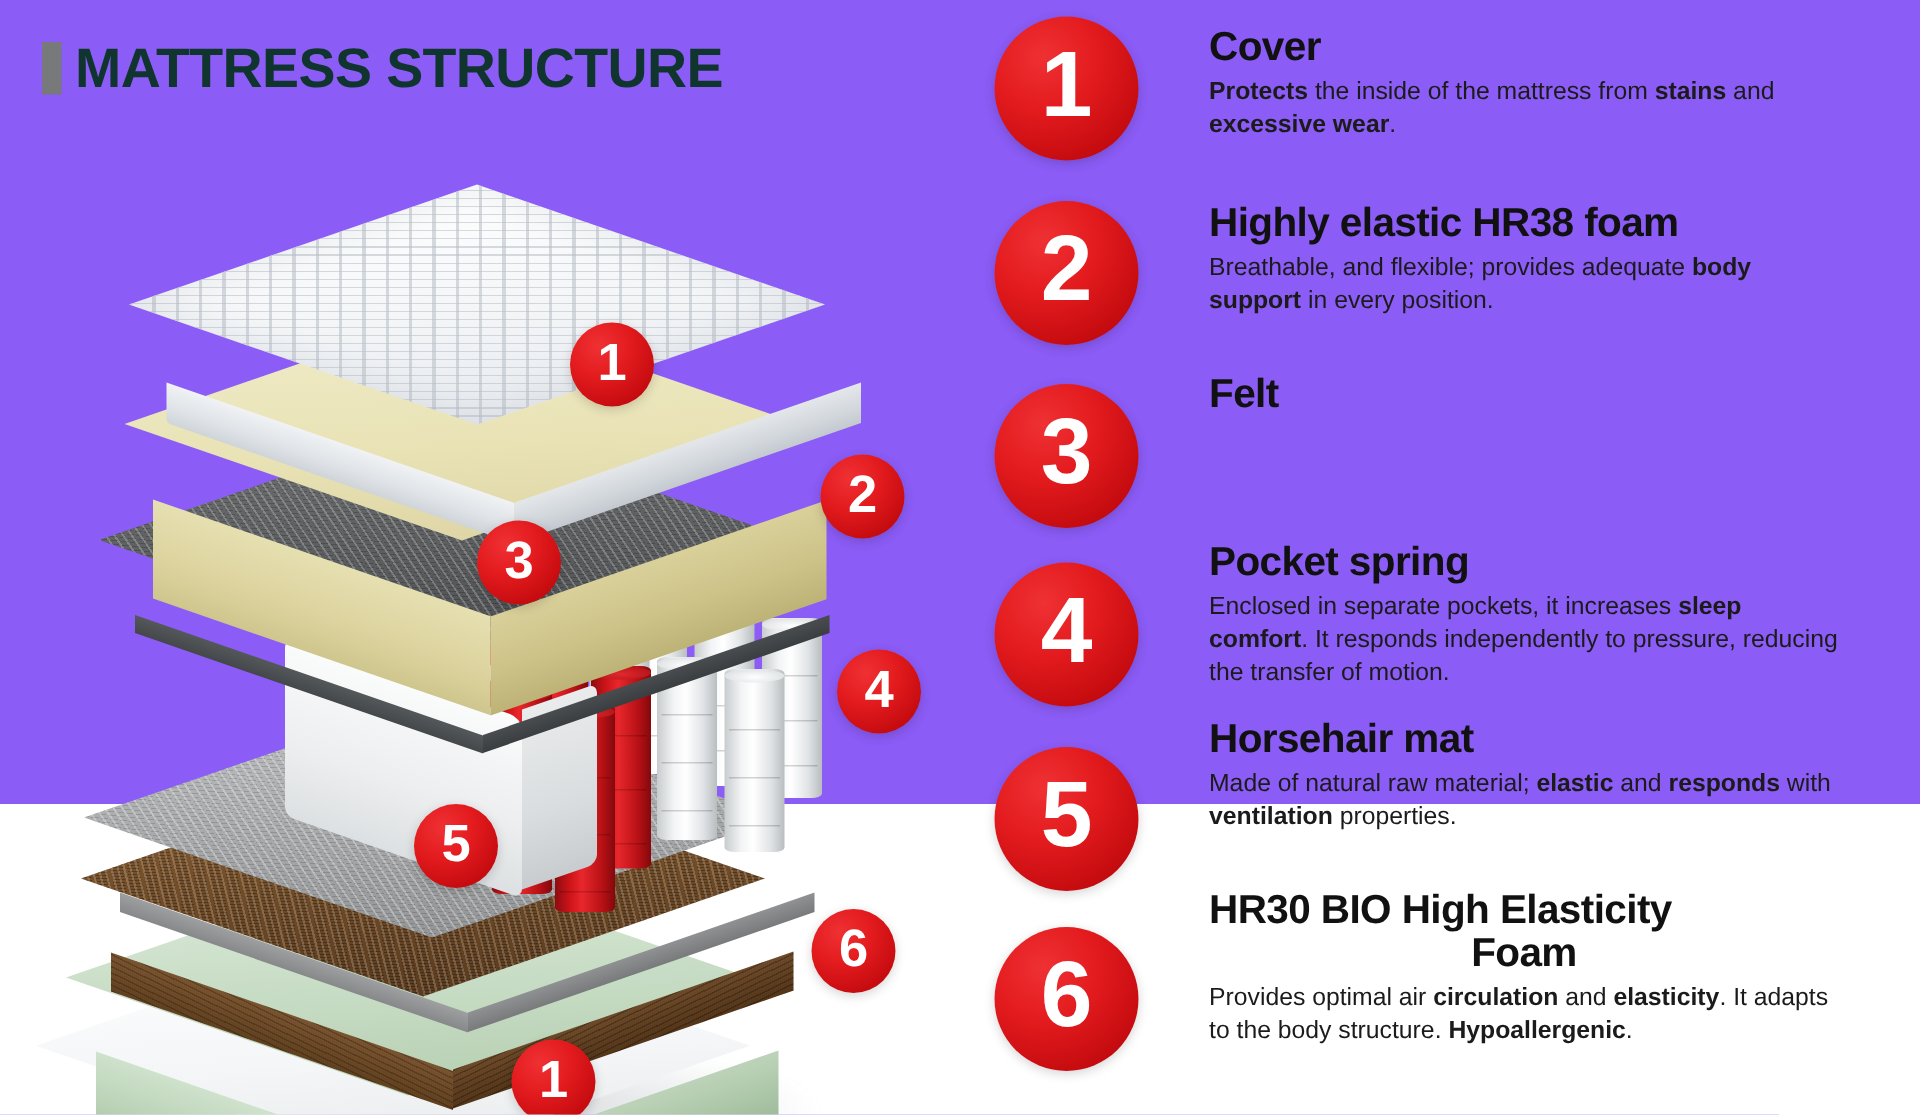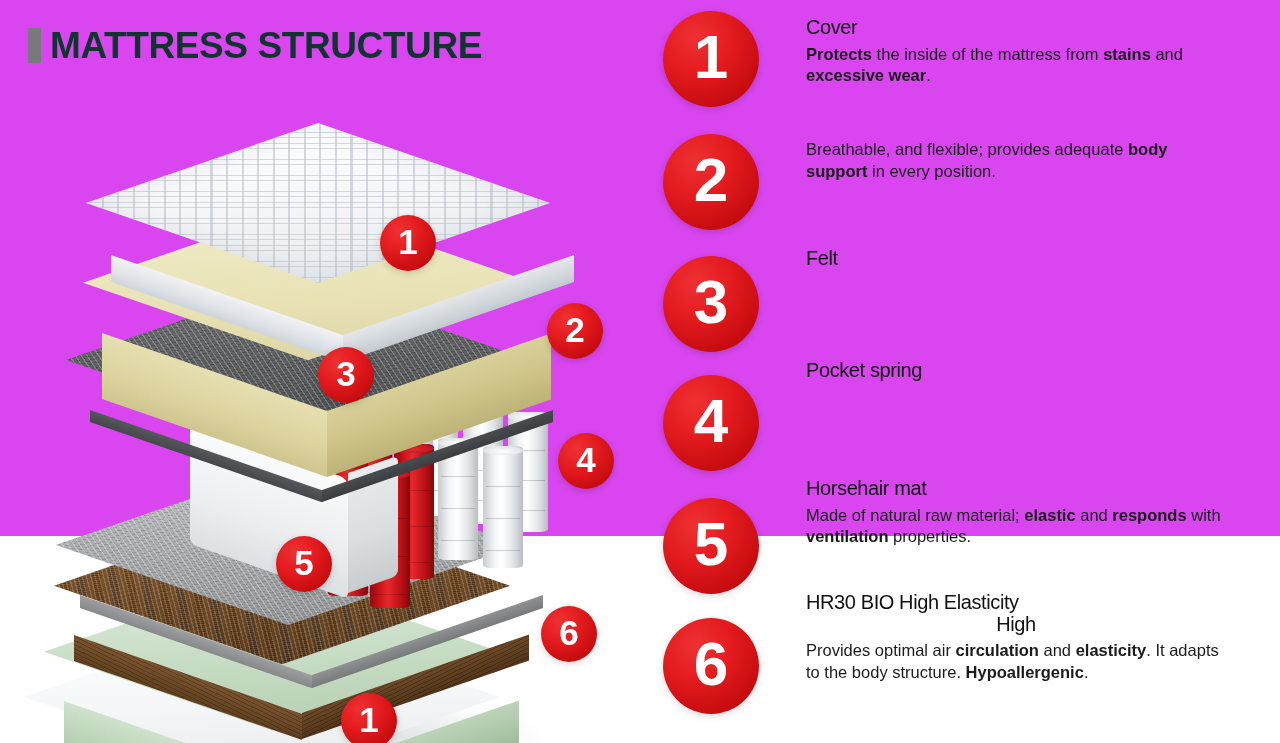--- a/index.html
+++ b/index.html
@@ -5,21 +5,21 @@
   * { box-sizing: border-box; margin: 0; padding: 0; }
   html, body {
     width: 1280px; height: 743px;
     background: #ffffff;
     font-family: "Liberation Sans", sans-serif;
     overflow: hidden;
   }
   #page {
     position: relative;
     width: 1280px; height: 536px;
-    background: #d946ef;
+    background: #8b5cf6;
   }
 
   
   #title-block {
     position: absolute; left: 28px; top: 27px;
     display: flex; align-items: center; gap: 9px;
   }
   #title-bullet {
     width: 13px; height: 35px; background: #77797a;
   }
@@ -262,21 +262,21 @@
   #pin-col-2 { left: 663px; top: 134px; }
   #pin-col-3 { left: 663px; top: 256px; }
   #pin-col-4 { left: 663px; top: 375px; }
   #pin-col-5 { left: 663px; top: 498px; }
   #pin-col-6 { left: 663px; top: 618px; }
 
   
   #text-column { position: absolute; left: 806px; top: 0; width: 430px; }
   .entry { position: absolute; width: 420px; }
   .entry-title {
-    font-size: 20px; font-weight: normal; color: #111111;
+    font-size: 27px; font-weight: bold; color: #111111;
     letter-spacing: -0.4px; line-height: 1.08;
   }
   .entry-body {
     font-size: 16.5px; color: #1b1b1b; line-height: 1.32;
     margin-top: 5px;
   }
   .entry-body b { font-weight: bold; }
 
   #entry-1 { top: 17px; }
   #entry-2 { top: 134px; }
@@ -460,38 +460,40 @@
     </div>
 
   <div id="text-column">
 
     <div class="entry" id="entry-1">
       <div class="entry-title">Cover</div>
       <div class="entry-body"><b>Protects</b> the inside of the mattress from <b>stains</b> and <b>excessive wear</b>.</div>
     </div>
 
     <div class="entry" id="entry-2">
+      <div class="entry-title">Highly elastic HR38 foam</div>
       <div class="entry-body">Breathable, and flexible; provides adequate <b>body support</b> in every position.</div>
     </div>
 
     <div class="entry" id="entry-3">
       <div class="entry-title">Felt</div>
     </div>
 
     <div class="entry" id="entry-4">
       <div class="entry-title">Pocket spring</div>
+      <div class="entry-body">Enclosed in separate pockets, it increases <b>sleep comfort</b>. It responds independently to pressure, reducing the transfer of motion.</div>
     </div>
 
     <div class="entry" id="entry-5">
       <div class="entry-title">Horsehair mat</div>
       <div class="entry-body">Made of natural raw material; <b>elastic</b> and <b>responds</b> with <b>ventilation</b> properties.</div>
     </div>
 
     <div class="entry" id="entry-6">
       <div class="entry-title">
         <span class="line1">HR30 BIO High Elasticity</span>
-        <span class="line2">High</span>
+        <span class="line2">Foam</span>
       </div>
       <div class="entry-body">Provides optimal air <b>circulation</b> and <b>elasticity</b>. It adapts to the body structure. <b>Hypoallergenic</b>.</div>
     </div>
 
   </div>
 </div>
 
 </body></html>

